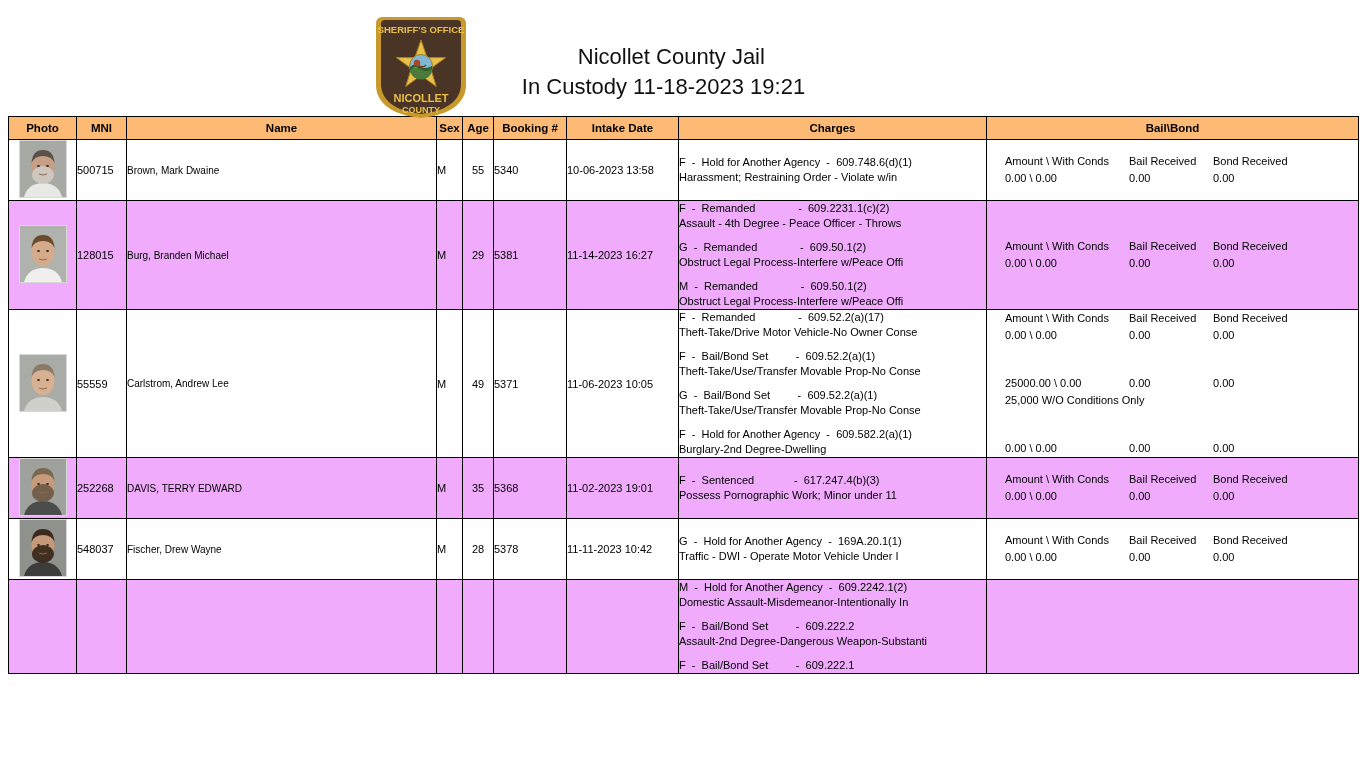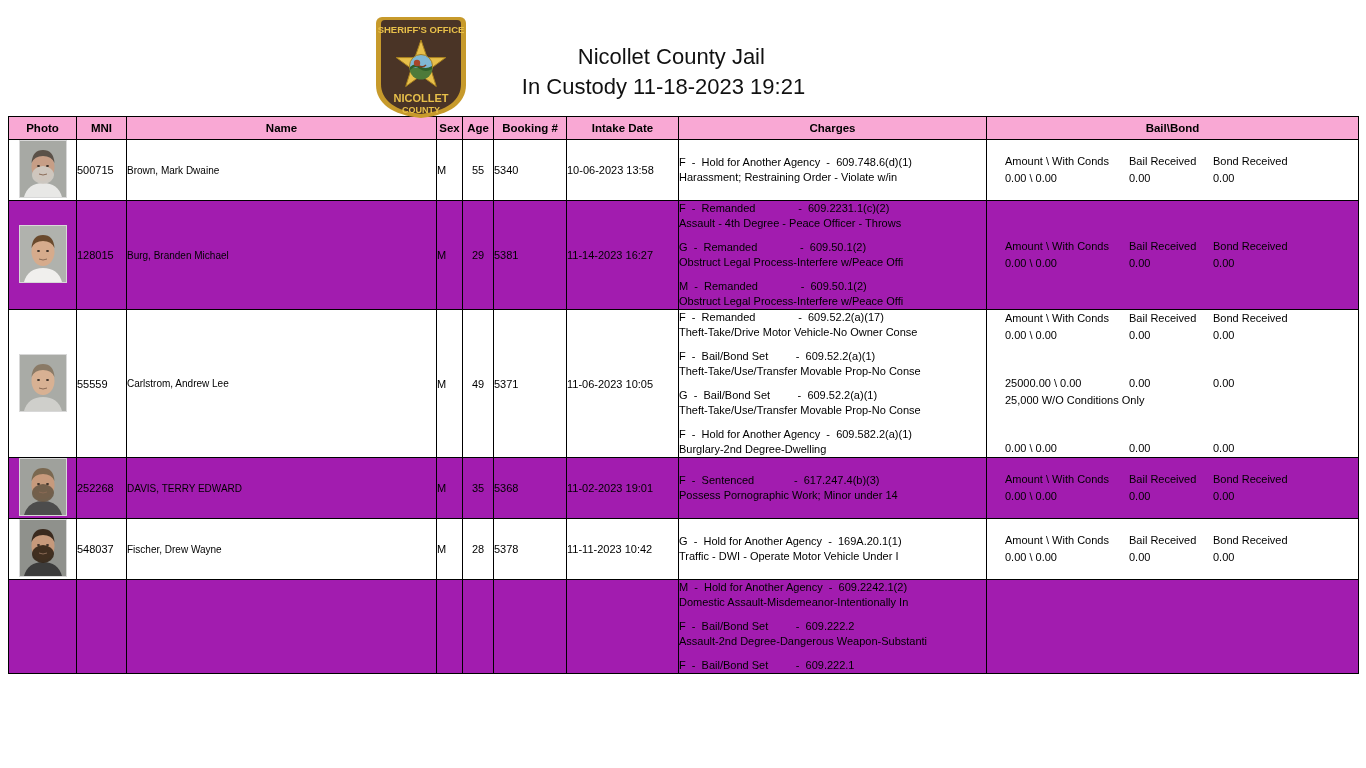--- a/index.html
+++ b/index.html
@@ -69,40 +69,40 @@
 
   table.roster th,
   table.roster td {
     border: 1px solid #000000;
     padding: 0;
     vertical-align: middle;
     overflow: hidden;
   }
 
   table.roster thead th {
-    background: #f9a8d4;
+    background: #fdba74;
     height: 22px;
     font-size: 11.5px;
     font-weight: bold;
     text-align: center;
     color: #000000;
   }
 
   
   col.c-photo   { width: 68px; }
   col.c-mni     { width: 50px; }
   col.c-name    { width: 310px; }
   col.c-sex     { width: 26px; }
   col.c-age     { width: 31px; }
   col.c-booking { width: 73px; }
   col.c-intake  { width: 112px; }
   col.c-charges { width: 308px; }
   col.c-bail    { width: 372px; }
 
-  tr.data-row.alt td { background: #a21caf; }
+  tr.data-row.alt td { background: #f0abfc; }
   tr.data-row td { background: #ffffff; }
 
   td.photo-cell {
     text-align: center;
     vertical-align: middle;
     padding: 6px 0;
   }
   .mug {
     width: 46px;
     height: 56px;
@@ -379,21 +379,21 @@
   </svg></div></td>
             <td class="mni-cell">252268</td>
             <td class="name-cell">DAVIS, TERRY EDWARD</td>
             <td class="sex-cell">M</td>
             <td class="age-cell">35</td>
             <td class="book-cell">5368</td>
             <td class="intake-cell">11-02-2023 19:01</td>
             <td class="charges-cell">
               <div class="charge-blk">
                 <div class="charge-line1">F  -  Sentenced             -  617.247.4(b)(3)</div>
-                <div class="charge-line2">Possess Pornographic Work; Minor under 14</div>
+                <div class="charge-line2">Possess Pornographic Work; Minor under 11</div>
               </div>
             </td>
             <td class="bail-cell">
               <div class="bail-grp">
                 <div class="bail-hdr">
                   <span class="cA">Amount \ With Conds</span>
                   <span class="cB">Bail Received</span>
                   <span class="cC">Bond Received</span>
                 </div>
                 <div class="bail-vals">

